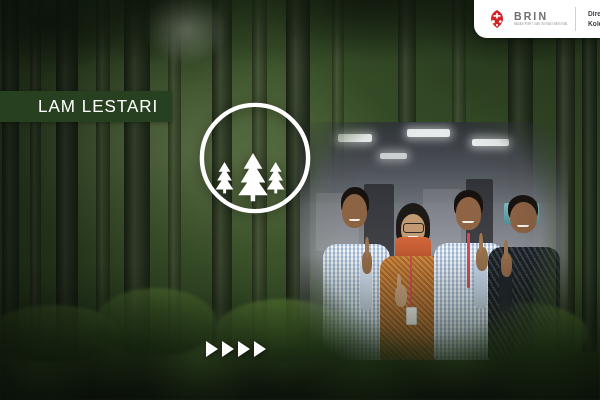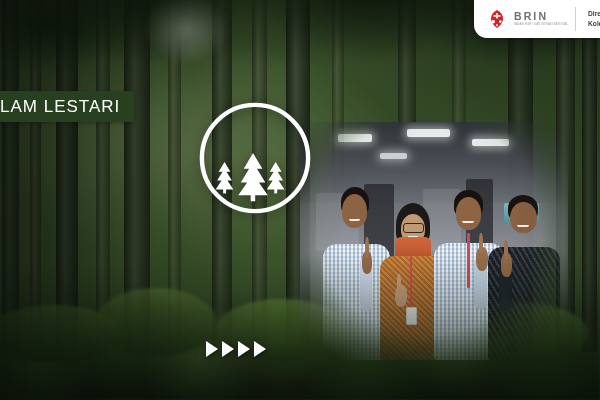--- a/index.html
+++ b/index.html
@@ -146,21 +146,21 @@
   
   .ribbon{
     position:absolute; left:-58px; top:91px;
     height:31px; padding:0 14px 0 58px;
     background:#27401f;
     display:flex; align-items:center;
     box-shadow:0 1px 4px rgba(0,0,0,.30);
   }
   .ribbon-text{
     color:#ffffff; font-size:17px; font-weight:400;
-    letter-spacing:1.0px; line-height:1; white-space:nowrap;
+    letter-spacing:1.0px; line-height:1; white-space:nowrap;padding-left:38px;
   }
 
   
   .emblem{
     position:absolute; left:196px; top:99px; width:118px; height:118px;
     filter:drop-shadow(0 2px 6px rgba(0,0,0,.45));
   }
 
   
   .photo{

